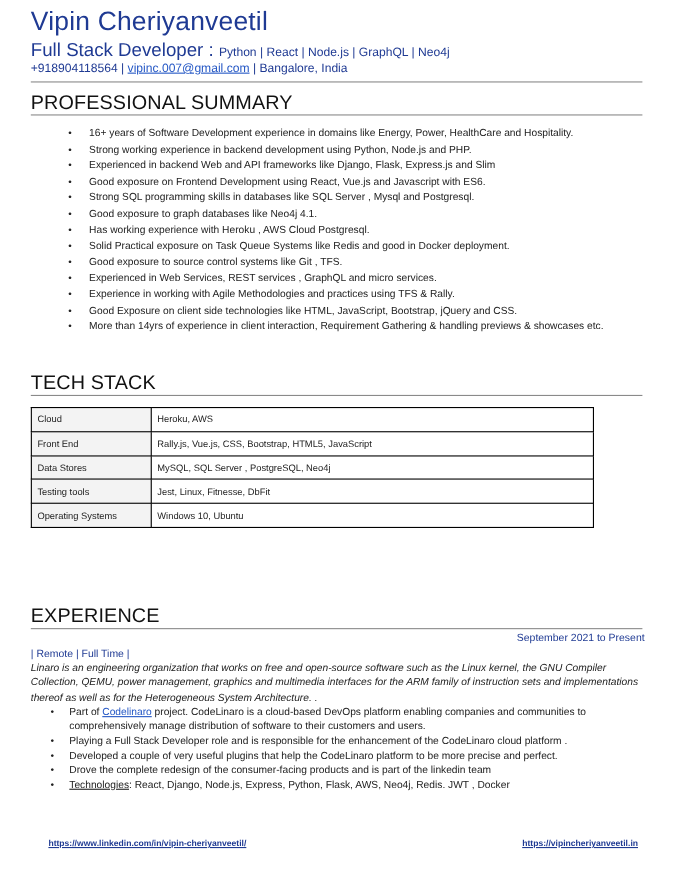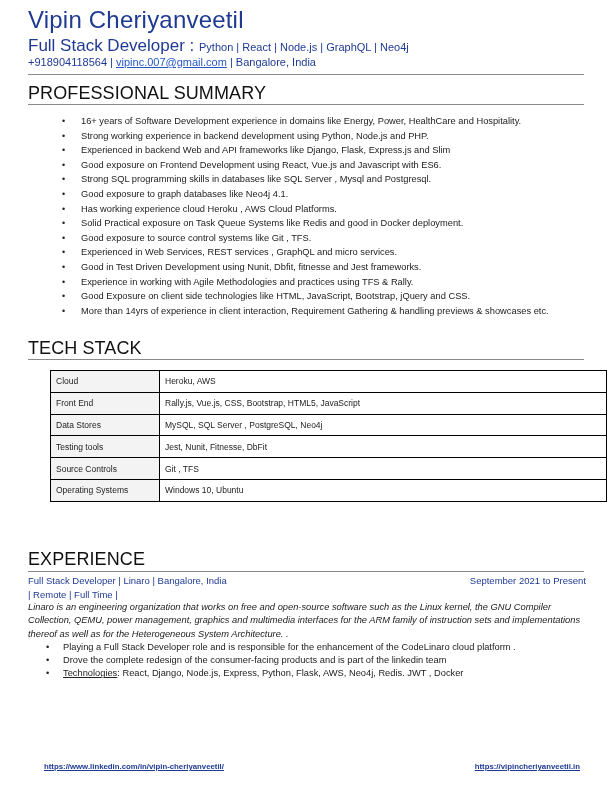--- a/index.html
+++ b/index.html
@@ -9,21 +9,21 @@
   .name { position: absolute; top: 6px; left: 0; font-size: 24px; color: #1f3a93; white-space: nowrap; letter-spacing: 0.2px; }
   .role { position: absolute; top: 36px; left: 0; font-size: 17px; color: #1f3a93; white-space: nowrap; }
   .role .skills { font-size: 11px; }
   .contact { position: absolute; top: 56px; left: 0; font-size: 11px; color: #1f3a93; white-space: nowrap; }
   .contact a { color: #2457c5; text-decoration: underline; }
   .rule { position: absolute; left: 0; width: 556px; height: 1px; background: #8a8a8a; }
   .section-title { position: absolute; left: 0; font-size: 18px; color: #111; white-space: nowrap; letter-spacing: 0.1px; }
   ul.summary { position: absolute; left: 0; top: 96px; margin: 18px; padding: 0; list-style: none; width: 556px; }
   ul.summary li { position: relative; padding-left: 35px; font-size: 9.3px; color: #222; height: 14.6px; line-height: 14px; white-space: nowrap; }
   ul.summary li::before { content: "\2022"; position: absolute; left: 16px; top: 0; font-size: 9px; }
-  table.tech { position: absolute; left: 0; top: 370px; width: 557px; border-collapse: collapse; margin-left: 22px; }
+  table.tech { position: absolute; left: 0; top: 370px; width: 512px; border-collapse: collapse; }
   table.tech td { border: 1px solid #000; font-size: 8.5px; height: 20.8px; padding: 0 0 0 5px; color: #222; }
   table.tech td.k { width: 103px; background: #f3f3f3; }
   .job-head { position: absolute; top: 575px; left: 0; width: 558px; font-size: 9.5px; color: #1f3a93; }
   .job-head .date { position: absolute; right: 0; top: 0; }
   .job-sub { position: absolute; top: 589px; left: 0; font-size: 9.5px; color: #1f3a93; white-space: nowrap; }
   .job-desc { position: absolute; top: 601px; left: 0; width: 556px; font-size: 9.3px; font-style: italic; color: #222; line-height: 13.3px; }
   ul.duties { position: absolute; left: 0; top: 641px; margin: 0; padding: 0; list-style: none; width: 556px; }
   ul.duties li { position: relative; padding-left: 35px; font-size: 9.3px; line-height: 13.2px; color: #222; }
   ul.duties li::before { content: "\2022"; position: absolute; left: 18px; top: 0; }
   ul.duties a { color: #2457c5; text-decoration: underline; }
@@ -42,25 +42,24 @@
 
   <div class="section-title" style="top:83px">PROFESSIONAL SUMMARY</div>
   <div class="rule" style="top:104px"></div>
   <ul class="summary">
     <li>16+ years of Software Development experience in domains like Energy, Power, HealthCare and Hospitality.</li>
     <li>Strong working experience in backend development using Python, Node.js and PHP.</li>
     <li>Experienced in backend Web and API frameworks like Django, Flask, Express.js and Slim</li>
     <li>Good exposure on Frontend Development using React, Vue.js and Javascript with ES6.</li>
     <li>Strong SQL programming skills in databases like SQL Server , Mysql and Postgresql.</li>
     <li>Good exposure to graph databases like Neo4j 4.1.</li>
-    <li>Has working experience cloud Heroku , AWS Cloud Platforms.</li>
+    <li>Has working experience with Heroku , AWS Cloud Postgresql.</li>
     <li>Solid Practical exposure on Task Queue Systems like Redis and good in Docker deployment.</li>
     <li>Good exposure to source control systems like Git , TFS.</li>
     <li>Experienced in Web Services, REST services , GraphQL and micro services.</li>
-    <li>Good in Test Driven Development using Nunit, Dbfit, fitnesse and Jest frameworks.</li>
     <li>Experience in working with Agile Methodologies and practices using TFS &amp; Rally.</li>
     <li>Good Exposure on client side technologies like HTML, JavaScript, Bootstrap, jQuery and CSS.</li>
     <li>More than 14yrs of experience in client interaction, Requirement Gathering &amp; handling previews &amp; showcases etc.</li>
   </ul>
 
   <div class="section-title" style="top:338px">TECH STACK</div>
   <div class="rule" style="top:359px"></div>
   <table class="tech">
     <tbody>
         <tr>
@@ -70,42 +69,39 @@
     <tr>
           <td class="k">Front End</td>
           <td>Rally.js, Vue.js,  CSS, Bootstrap, HTML5, JavaScript</td>
         </tr>
     <tr>
           <td class="k">Data Stores</td>
           <td>MySQL,  SQL Server , PostgreSQL, Neo4j</td>
         </tr>
     <tr>
           <td class="k">Testing tools</td>
-          <td>Jest, Nunit, Fitnesse, DbFit</td>
-        </tr>
-    <tr>
-          <td class="k">Source Controls</td>
-          <td>Git , TFS</td>
+          <td>Jest, Linux, Fitnesse, DbFit</td>
         </tr>
     <tr>
           <td class="k">Operating Systems</td>
           <td>Windows 10, Ubuntu</td>
         </tr>
   </tbody>
     </table>
 
   <div class="section-title" style="top:549px">EXPERIENCE</div>
   <div class="rule" style="top:571px"></div>
   <div class="job-head">
-    <span>Full Stack Developer | Linaro | Bangalore, India</span>
     <span class="date">September 2021 to Present</span>
   </div>
   <div class="job-sub">| Remote | Full Time |</div>
   <div class="job-desc">Linaro is an engineering organization that works on free and open-source software such as the Linux kernel, the GNU Compiler Collection, QEMU, power management, graphics and multimedia interfaces for the ARM family of instruction sets and implementations thereof as well as for the Heterogeneous System Architecture. .</div>
   <ul class="duties">
+    <li><span>Part of </span><a>Codelinaro</a><span>  project. CodeLinaro is a cloud-based DevOps platform enabling companies and communities to comprehensively manage distribution of software to their customers and users.</span></li>
     <li>Playing a Full Stack Developer role and is responsible for the enhancement of the CodeLinaro cloud platform .</li>
+    <li>Developed a couple of very useful plugins that help the CodeLinaro platform  to be more precise and perfect.</li>
     <li>Drove the complete redesign of the consumer-facing products and is part of the linkedin team</li>
     <li><span class="u">Technologies</span><span>: React, Django, Node.js, Express, Python, Flask, AWS, Neo4j, Redis. JWT , Docker</span></li>
   </ul>
 </div>
 
 <a class="footer-left">https://www.linkedin.com/in/vipin-cheriyanveetil/</a>
 <a class="footer-right">https://vipincheriyanveetil.in</a>
 
 </body></html>

